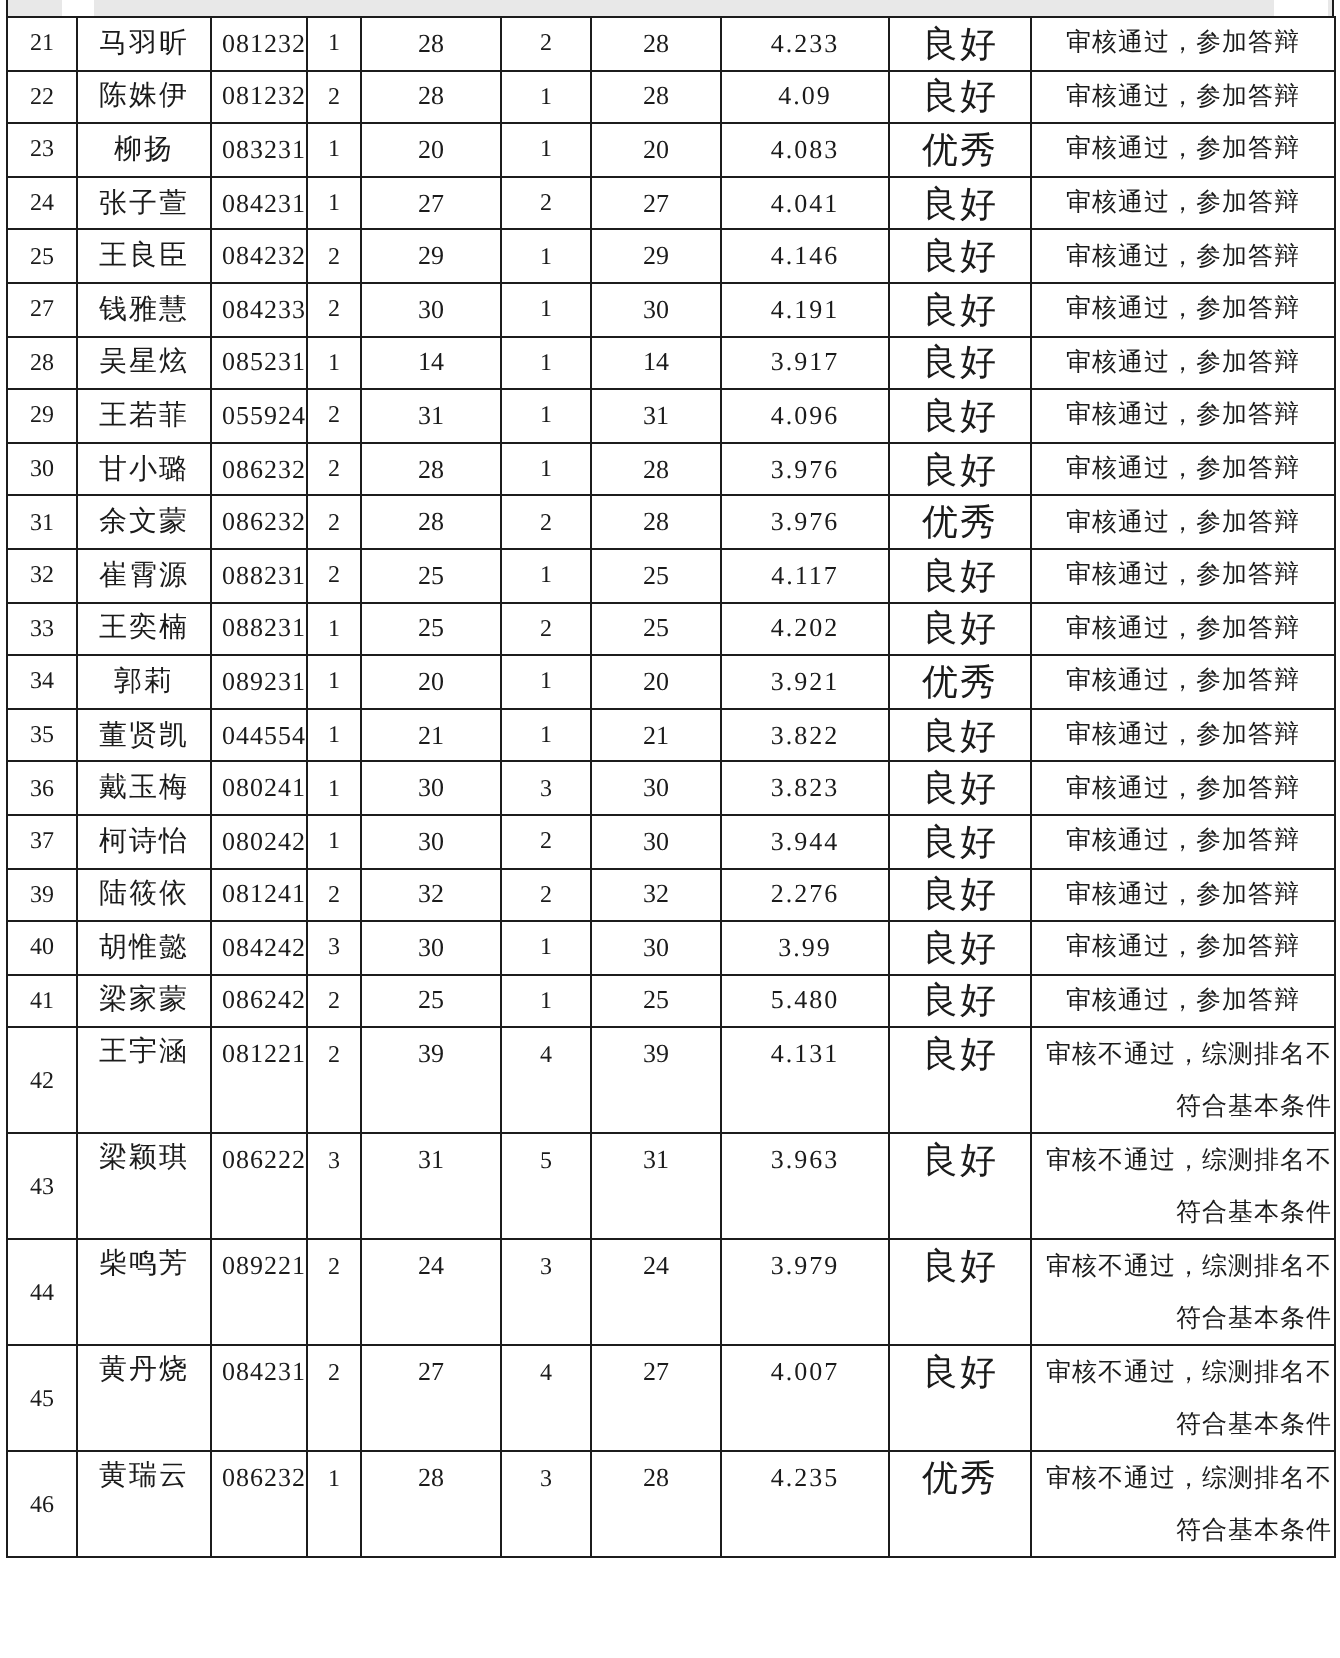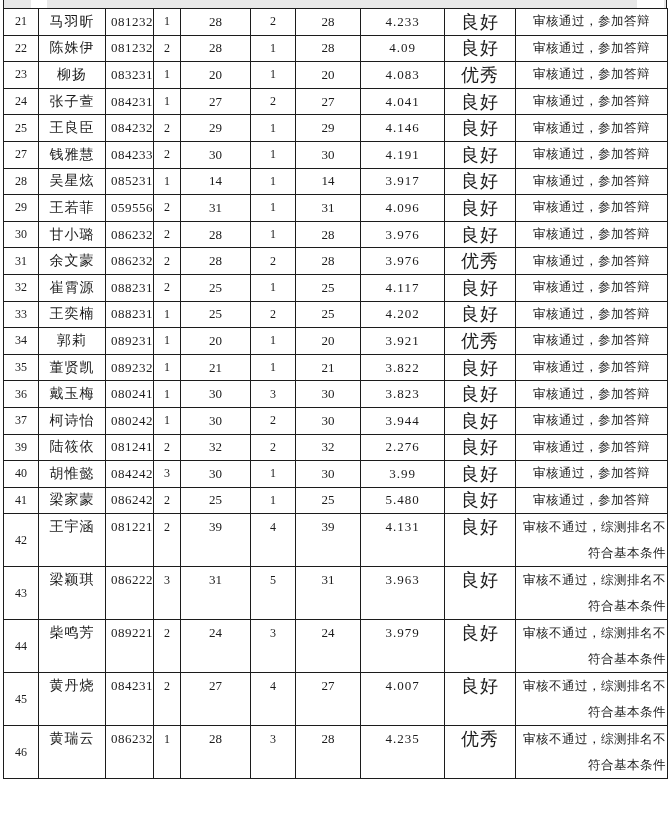--- a/index.html
+++ b/index.html
@@ -140,21 +140,21 @@
         <td class="col-v1">14</td>
         <td class="col-n2">1</td>
         <td class="col-v2">14</td>
         <td class="col-gpa">3.917</td>
         <td class="col-rating">良好</td>
         <td class="col-status">审核通过，参加答辩</td>
       </tr>
       <tr class="normal">
         <td class="col-no">29</td>
         <td class="col-name">王若菲</td>
-        <td class="col-code">059556</td>
+        <td class="col-code">055924</td>
         <td class="col-n1">2</td>
         <td class="col-v1">31</td>
         <td class="col-n2">1</td>
         <td class="col-v2">31</td>
         <td class="col-gpa">4.096</td>
         <td class="col-rating">良好</td>
         <td class="col-status">审核通过，参加答辩</td>
       </tr>
       <tr class="normal">
         <td class="col-no">30</td>
@@ -212,21 +212,21 @@
         <td class="col-v1">20</td>
         <td class="col-n2">1</td>
         <td class="col-v2">20</td>
         <td class="col-gpa">3.921</td>
         <td class="col-rating">优秀</td>
         <td class="col-status">审核通过，参加答辩</td>
       </tr>
       <tr class="normal">
         <td class="col-no">35</td>
         <td class="col-name">董贤凯</td>
-        <td class="col-code">089232</td>
+        <td class="col-code">044554</td>
         <td class="col-n1">1</td>
         <td class="col-v1">21</td>
         <td class="col-n2">1</td>
         <td class="col-v2">21</td>
         <td class="col-gpa">3.822</td>
         <td class="col-rating">良好</td>
         <td class="col-status">审核通过，参加答辩</td>
       </tr>
       <tr class="normal">
         <td class="col-no">36</td>

